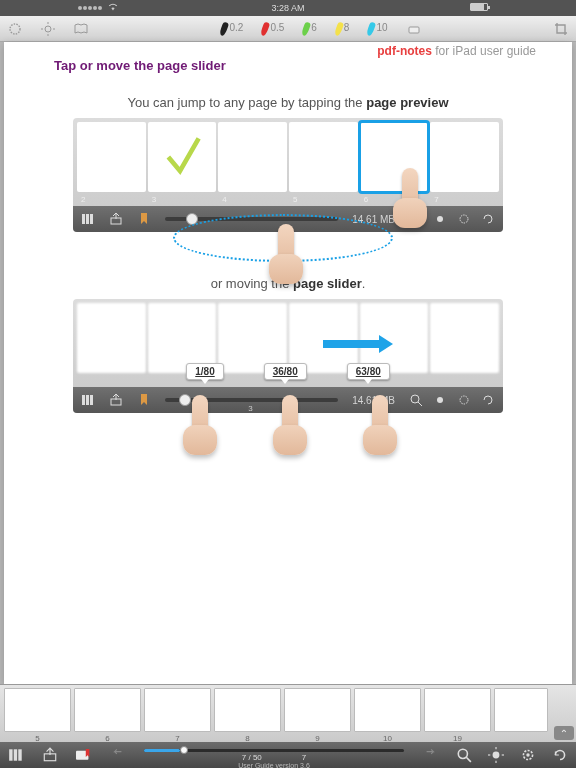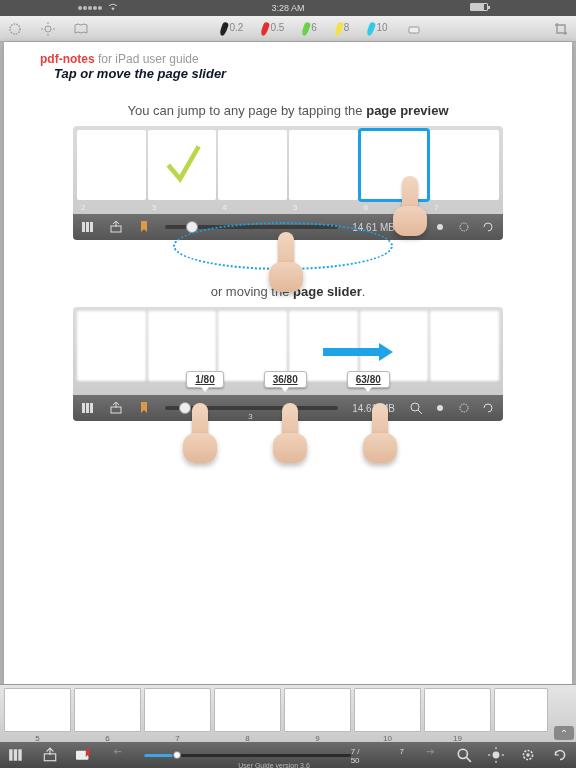--- a/index.html
+++ b/index.html
@@ -16,24 +16,24 @@
 
 
 .top-toolbar { height:26px; background:linear-gradient(#efefef,#d0d0d0); border-bottom:1px solid #aaa; display:flex; align-items:center; padding:0 8px; gap:19px; color:#888; font-size:10px; position:relative; }
 .top-toolbar .tool { display:flex; gap:2px; }
 .top-toolbar .spacer { flex:1; }
 .pen { width:6px; height:14px; border-radius:3px 3px 50% 50%; transform:rotate(20deg); }
 
 
 .page { position:absolute; left:0; right:0; top:42px; bottom:84px; background:#fff; margin:0 4px; box-shadow:0 2px 8px rgba(0,0,0,0.2); overflow:hidden; }
 .page-inner { padding:0 36px 20px; font-size:11px; color:#444; }
-.doc-header { text-align:left; font-size:12px; color:#999; margin-top:10px; }
+.doc-header { text-align:right; font-size:12px; color:#999; margin-top:2px; }
 .doc-header b { color:#e84040; font-weight:600; }
 h1.title { color:#1b82e6; font-size:20px; font-weight:700; margin:28px 0 24px; }
-h2.sub { color:#0f172a; font-size:13px; font-weight:700; margin:0 0 22px 14px;font-style:italic; }
+h2.sub { color:#701a75; font-size:13px; font-weight:700; margin:0 0 22px 14px; }
 .caption { text-align:center; font-size:13px; color:#555; margin:8px 0; }
 .caption b { font-weight:700; color:#333; }
 
 
 .illus { width:430px; margin:0 auto 10px; background:linear-gradient(#dcdcdc,#c8c8c8); border-radius:4px; position:relative; overflow:visible; }
 .thumbs-row { height:88px; display:flex; gap:2px; padding:4px 4px 14px; }
 .thumbs-row .t { flex:1; background:#fff; border-radius:2px; position:relative; }
 .thumbs-row .t.sel { outline:3px solid #19a0e6; outline-offset:-1px; }
 .thumbs-row .tnum { position:absolute; bottom:-12px; left:4px; font-size:8px; color:#eee; }
 .illus-bar { height:26px; background:linear-gradient(#707070,#555); display:flex; align-items:center; padding:0 8px; gap:14px; color:#d5d5d5; font-size:10px; border-radius:0 0 4px 4px; }
@@ -64,21 +64,21 @@
 
 
 .thumb-strip { position:absolute; bottom:26px; left:0; right:0; height:58px; background:linear-gradient(#e5e5e5,#cacaca); border-top:1px solid #999; display:flex; align-items:flex-start; padding:3px 4px 0; gap:3px; overflow:hidden; }
 .thumb-strip .th { width:67px; height:44px; background:#fff; border:1px solid #bbb; border-radius:1px; position:relative; }
 .thumb-strip .th .pg { position:absolute; bottom:-12px; width:100%; text-align:center; font-size:8px; color:#666; }
 .thumb-strip .expand { position:absolute; right:2px; bottom:2px; width:20px; height:14px; background:#888; border-radius:3px; color:#eee; font-size:10px; display:flex; align-items:center; justify-content:center; }
 
 
 .bottom-bar { position:absolute; bottom:0; left:0; right:0; height:26px; background:linear-gradient(#6c6c6c,#474747); display:flex; align-items:center; padding:0 8px; gap:18px; color:#d8d8d8; font-size:10px; }
 .bottom-bar .icon { width:16px; height:14px; display:flex; align-items:center; justify-content:center; }
-.bottom-bar .pager { flex:1; position:relative; height:100%; display:flex; flex-direction:row; align-items:center; justify-content:center; }
+.bottom-bar .pager { flex:1; position:relative; height:100%; display:flex; flex-direction:column; align-items:center; justify-content:center; }
 .bottom-bar .pager .track { width:100%; height:3px; background:#2b2b2b; position:relative; border-radius:2px; }
 .bottom-bar .pager .track .fill { position:absolute; left:0; height:100%; background:#3aa6ea; border-radius:2px; }
 .bottom-bar .pager .track .knob { position:absolute; width:8px; height:8px; background:#fafafa; border-radius:50%; top:-3px; border:1px solid #888; }
 .bottom-bar .pager .txt { font-size:8px; color:#ddd; margin-top:1px; display:flex; gap:40px; }
 .bottom-bar .right { display:flex; gap:16px; margin-left:auto; }
 
 .ico { width:14px; height:14px; display:inline-block; }
 </style>
 </head>
 <body>

